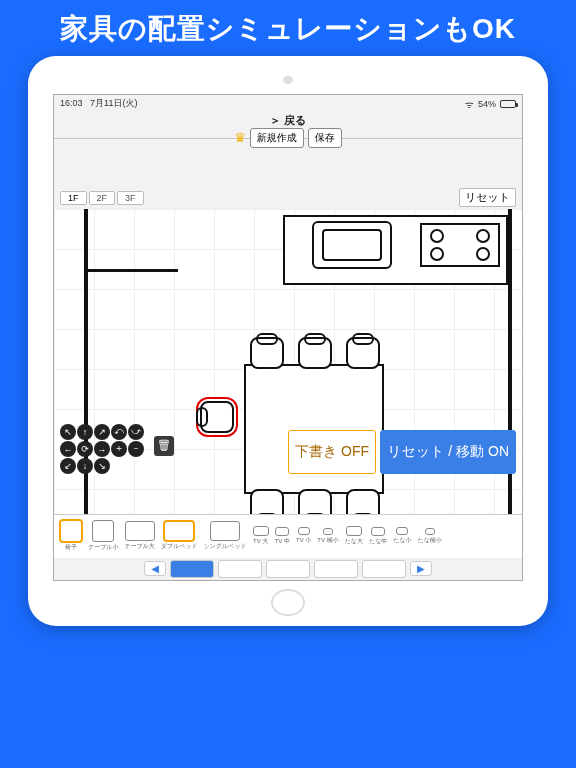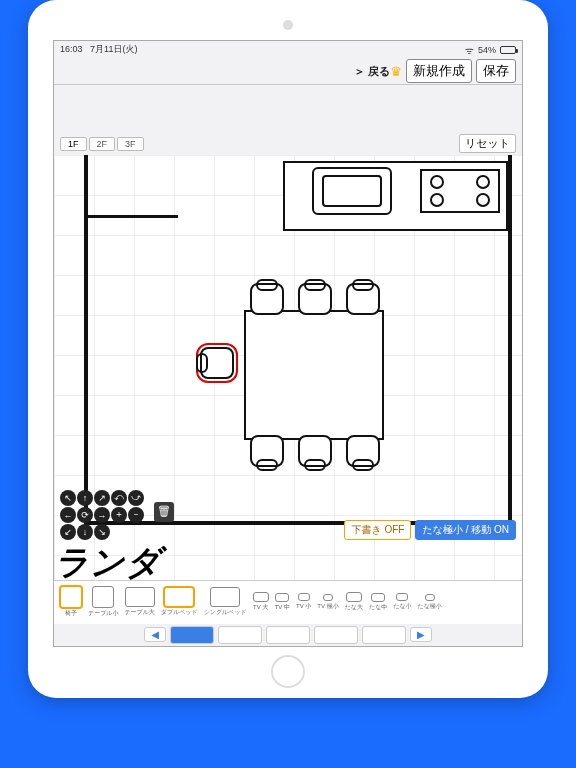--- a/index.html
+++ b/index.html
@@ -6,21 +6,21 @@
   html, body { width: 576px; height: 768px; font-family: -apple-system, "Hiragino Sans", sans-serif; }
   .outer {
     width: 576px; height: 768px; background: #1a6cff;
     display: flex; flex-direction: column; align-items: center;
   }
   .headline {
     color: #fff; font-size: 28px; font-weight: 600;
     padding: 10px 0 8px 0; letter-spacing: 1px;
   }
   .tablet {
-    width: 520px; height: 698px; background: #fff; border-radius: 28px;
+    width: 520px; height: 570px; background: #fff; border-radius: 28px;
     box-shadow: 0 4px 20px rgba(0,0,0,.25);
     display: flex; flex-direction: column; align-items: center;
     padding: 10px 0;
   }
   .camera {
     width: 10px; height: 10px; border-radius: 50%; background: #ddd; margin: 10px 0;
   }
   .screen {
     width: 470px; height: 625px; background: #f2f2f4; border: 1px solid #aaa;
     display: flex; flex-direction: column; overflow: hidden;
@@ -36,28 +36,28 @@
     width: 16px; height: 8px; border: 1px solid #333; border-radius: 2px;
     position: relative; display: inline-block;
   }
   .batt-icon::after {
     content: ""; position: absolute; right: -3px; top: 2px; width: 2px; height: 4px;
     background: #333; border-radius: 0 1px 1px 0;
   }
   .batt-fill { height: 100%; width: 74%; background: #333; }
   
   .toolbar {
-    height: 26px; display: flex; align-items: center; justify-content: flex-end;
-    padding: 0 6px; border-bottom: 1px solid #c7c7c9;
+    height: 26px; display: flex; align-items: center; justify-content: space-between;
+    padding: 0 6px; border-bottom: 1px solid #c7c7c9; flex-direction: column;
   }
   .back { font-size: 11px; font-weight: 600; color: #222; cursor: pointer; }
   .toolbar-right { display: flex; gap: 4px; align-items: center; }
   .crown { color: #f5b301; font-size: 13px; }
   .tbtn {
-    border: 1px solid #888; background: #fff; font-size: 13px; padding: 2px 6px;
+    border: 1px solid #888; background: #fff; font-size: 10px; padding: 2px 6px;
     border-radius: 3px; cursor: pointer;
   }
   
   .floor-row {
     height: 22px; display: flex; align-items: center; justify-content: space-between;
     padding: 2px 6px;
     margin-top: 48px;
   }
   .floor-tabs { display: flex; gap: 2px; }
   .ftab {
@@ -143,21 +143,21 @@
   .pad-trash {
     width: 20px; height: 20px; background: #3a3a3a; color: #fff; border-radius: 3px;
     display: flex; align-items: center; justify-content: center; font-size: 11px;
     position: absolute; left: 100px; bottom: 58px; cursor: pointer;
   }
   
   .br-toggles {
     position: absolute; right: 6px; bottom: 40px; display: flex; gap: 4px;
   }
   .toggle {
-    font-size: 10px; padding: 2px 6px; border-radius: 3px; cursor: pointer;
+    font-size: 14px; padding: 12px 6px; border-radius: 3px; cursor: pointer;
     border: 1px solid #f5a300; background: #fff; color: #a56700; text-align: center;
   }
   .toggle.on { border-color: #3a7fe5; color: #fff; background: #3a7fe5; }
   
   .shelf {
     height: 44px; border-top: 1px solid #ccc; background: #fff;
     display: flex; align-items: center; gap: 6px; padding: 0 6px; overflow: hidden;
   }
   .fitem {
     display: flex; flex-direction: column; align-items: center; gap: 1px;
@@ -178,20 +178,21 @@
   }
   .pgbtn.active { background: #3a7fe5; color: #fff; }
   .home-btn {
     width: 34px; height: 34px; border-radius: 50%; border: 2px solid #ddd; margin-top: 8px;
   }
 </style>
 </head>
 <body>
 
 <div class="outer">
+  <div class="headline">家具の配置シミュレーションもOK</div>
 
   <div class="tablet">
     <div class="camera"></div>
 
     <div class="screen">
 
       <div class="status">
         <div>
           <span>16:03</span>
           &nbsp;
@@ -261,21 +262,21 @@
           <div class="padbtn">↙</div>
           <div class="padbtn">↓</div>
           <div class="padbtn">↘</div>
           <div class="padbtn" style="visibility:hidden"></div>
           <div class="padbtn" style="visibility:hidden"></div>
         </div>
         <div class="pad-trash">🗑</div>
 
         <div class="br-toggles">
           <button class="toggle">下書き OFF</button>
-          <button class="toggle on">たな極小 / 移動 ON</button>
+          <button class="toggle on">リセット / 移動 ON</button>
         </div>
       </div>
 
       <div class="shelf">
         <div class="fitem sel">
             <div class="fbox sq"></div>
             <span>椅子</span>
           </div>
         <div class="fitem">
             <div class="fbox sq"></div>

